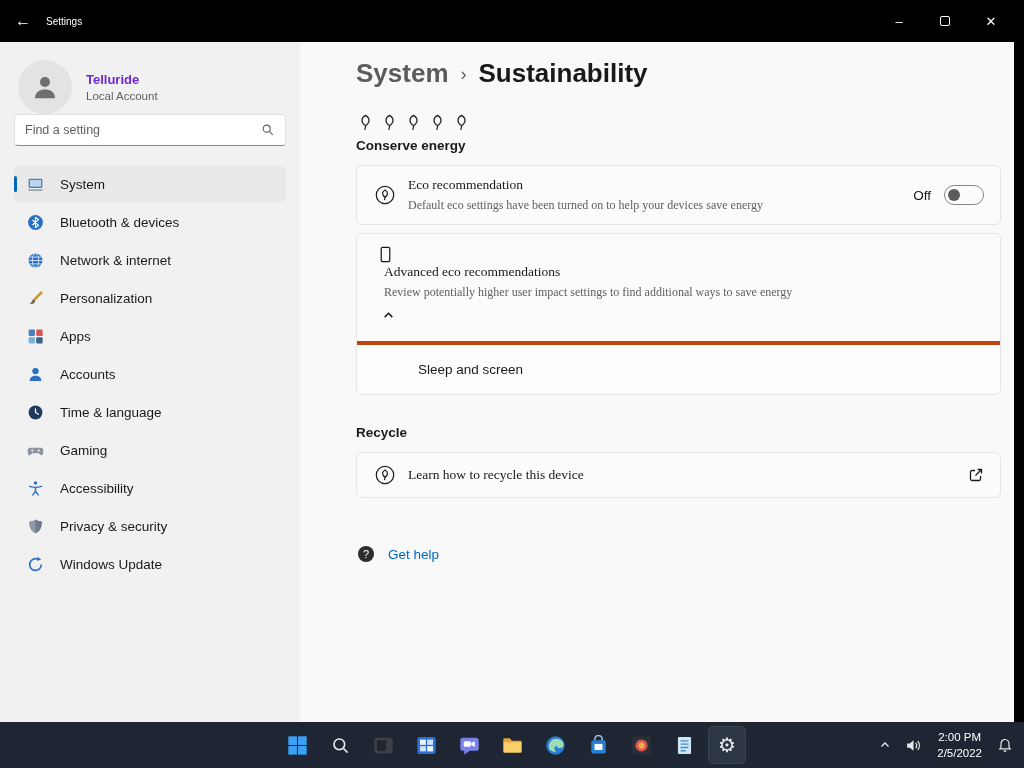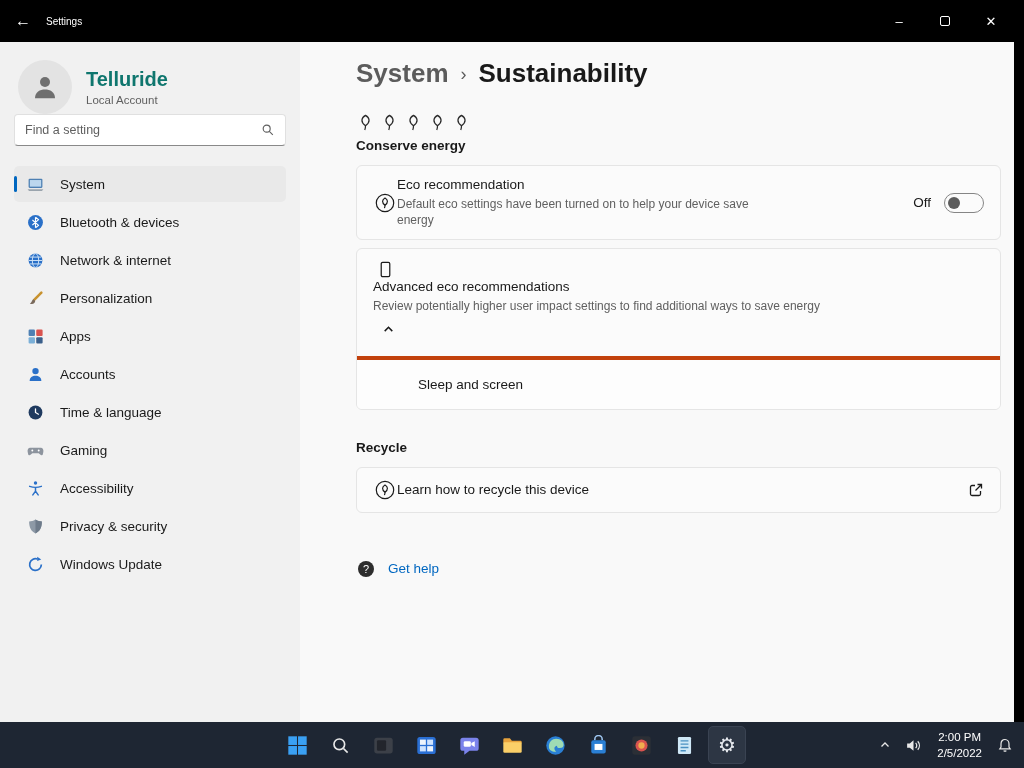--- a/index.html
+++ b/index.html
@@ -14,21 +14,21 @@
   .tb-btn { width:46px; height:42px; display:flex; align-items:center; justify-content:center; color:#fff; font-size:13px; }
   .maxi-box { width:10px; height:10px; border:1.2px solid #fff; border-radius:2px; display:inline-block; }
 
   
   .window { position:absolute; top:42px; left:0; width:1014px; height:680px; display:flex; background:#f9f9f9; }
 
   
   .sidebar { width:300px; background:#f1f1f1; padding:10px 14px 0; flex-shrink:0; }
   .user-row { display:flex; align-items:center; gap:14px; padding:8px 4px 0; }
   .avatar { width:54px; height:54px; border-radius:50%; background:#e3e3e3; display:flex; align-items:center; justify-content:center; flex-shrink:0; }
-  .user-name { font-size:20px; font-weight:bold; color:#0f766e; }
+  .user-name { font-size:13px; font-weight:bold; color:#6d28d9; }
   .user-type { font-size:11.5px; color:#5f5f5f; margin-top:3px; }
   .search-box { background:#fff; border:1px solid #e0e0e0; border-bottom:1px solid #898989; border-radius:4px; height:32px; display:flex; align-items:center; padding:0 10px; }
   .search-box input { border:none; outline:none; flex:1; font-size:12.5px; background:transparent; color:#1a1a1a; font-family:inherit; }
   .search-box input::placeholder { color:#5f5f5f; }
   .nav { margin-top:20px; }
   .nav-item { position:relative; display:flex; align-items:center; gap:16px; height:36px; padding:0 12px; border-radius:5px; margin-bottom:2px; font-size:13.5px; color:#1a1a1a; cursor:default; }
   .nav-item.selected { background:#e9e9e9; }
   .nav-item.selected::before { content:""; position:absolute; left:0; top:10px; width:3px; height:16px; background:#0067c0; border-radius:2px; }
   .nav-icon { width:18px; height:18px; display:flex; align-items:center; justify-content:center; flex-shrink:0; }
 
@@ -36,21 +36,21 @@
   .content { flex:1; padding:16px 13px 0 56px; overflow:hidden; }
   .breadcrumb { display:flex; align-items:baseline; gap:12px; }
   .crumb-root { font-size:26px; font-weight:600; color:#5c5c5c; }
   .crumb-sep { font-size:18px; color:#5c5c5c; position:relative; top:-2px; }
   .crumb-current { font-size:26px; font-weight:700; color:#191919; }
   .leaves { display:flex; gap:5px; margin-top:24px; }
   .section-heading { font-size:13.5px; font-weight:bold; color:#191919; margin-top:6px; }
   .cards { width:645px; }
   .card { background:#fbfbfb; border:1px solid #e5e5e5; border-radius:6px; display:flex; align-items:center; padding:11px 16px; }
   .card-icon { width:24px; display:flex; align-items:center; justify-content:center; flex-shrink:0; }
-  .card-text { flex:1; margin-left:0; }
+  .card-text { flex:1; margin-left:11px;font-family:Liberation Serif, serif; }
   .card-title { font-size:13.5px; color:#191919; }
   .card-desc { font-size:12px; color:#606060; margin-top:4px; line-height:1.35; }
   .desc-narrow { max-width:375px; }
   .toggle-wrap { display:flex; align-items:center; gap:13px;text-align:right; }
   .toggle-label { font-size:13.5px; color:#191919; }
   .toggle { width:40px; height:20px; border:1px solid #858585; border-radius:10px; position:relative; background:transparent; }
   .toggle .knob { position:absolute; left:3px; top:3px; width:12px; height:12px; border-radius:50%; background:#5c5c5c; }
   .card-group { margin-top:8px; background:#fbfbfb; border:1px solid #e5e5e5; border-radius:6px; overflow:hidden; }
   .card-group .head { display:flex; align-items:flex-start; padding:11px 16px;flex-direction:column; }
   .chev-btn { width:30px; height:30px; display:flex; align-items:center; justify-content:center; }
@@ -261,21 +261,21 @@
         <div class="card">
           <span class="card-icon">
             <svg viewBox="0 0 24 24" width="22" height="22" fill="none" stroke="#1a1a1a" stroke-width="1.3">
                 <circle cx="12" cy="12" r="9.5"></circle>
                 <path d="M12 6.5 C8.8 8.3 8.2 11.6 12 14.4 C15.8 11.6 15.2 8.3 12 6.5 Z"></path>
                 <path d="M12 14.4 C12 15.6 11.8 16.6 11.4 17.6"></path>
               </svg>
           </span>
           <div class="card-text">
             <div class="card-title">Eco recommendation</div>
-            <div class="card-desc desc-narrow">Default eco settings have been turned on to help your device save energy</div>
+            <div class="card-desc desc-narrow">Default eco settings have been turned on to help your devices save energy</div>
           </div>
           <div class="toggle-wrap">
             <span class="toggle-label">Off</span>
             <div class="toggle">
                 <div class="knob"></div>
               </div>
           </div>
         </div>
 
         <div class="card-group">

